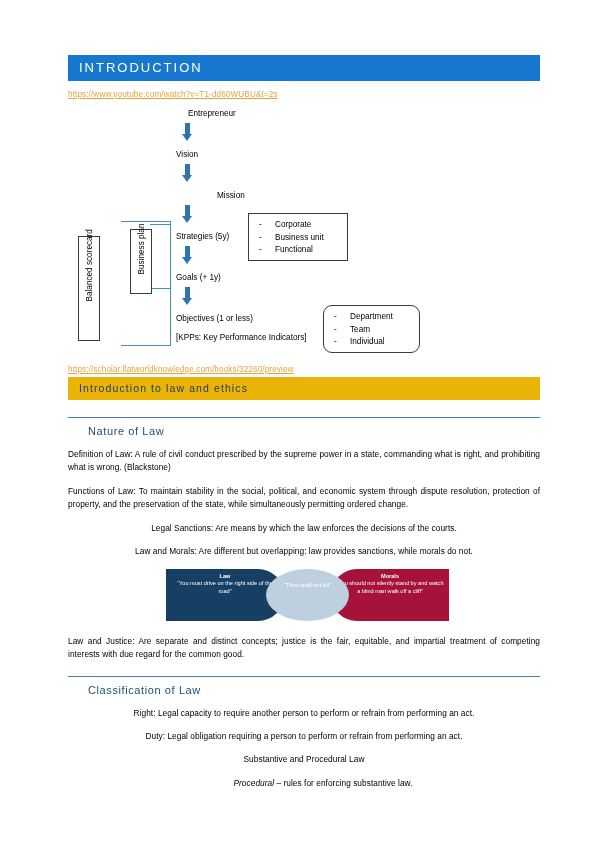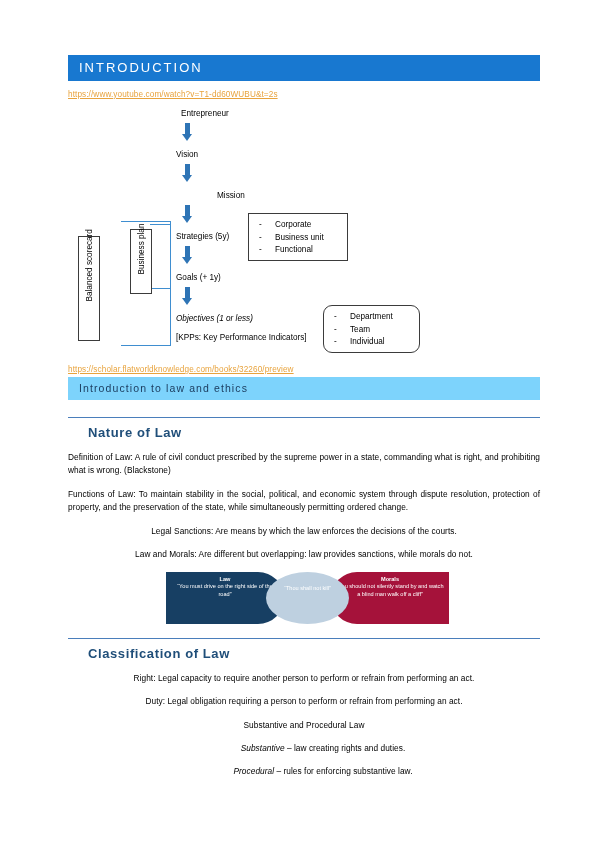--- a/index.html
+++ b/index.html
@@ -43,41 +43,41 @@
     text-decoration:underline;
     display:block;
     letter-spacing:0.1px;
     white-space:nowrap;
   }
   .link-top{margin-bottom:10px;}
   .link-bottom{margin-top:6px;margin-bottom:3px;}
 
   
   .band{
-    background:#7dd3fc;
+    background:#eab308;
     color:#1a3a5c;
     height:23px;
     line-height:23px;
     padding-left:11px;
     font-size:10.5px;
     letter-spacing:1.1px;
     box-sizing:border-box;
     margin-bottom:17px;
   }
 
   
   .sec{margin-top:4px;}
   .sec-rule{
     border-top:1.3px solid #4a7ebb;
     margin-bottom:7px;
   }
   .sec-title{
     color:#1f4e79;
-    font-weight:bold;
-    font-size:13px;
+    font-weight:normal;
+    font-size:11px;
     letter-spacing:0.6px;
     margin-bottom:11px;
     padding-left:20px;
   }
 
   
   p.body{
     font-size:8.3px;
     line-height:1.62;
     margin:0 0 10px 0;
@@ -202,26 +202,26 @@
 
 <div class="page">
   <div class="content">
 
     <div class="title-bar">INTRODUCTION</div>
 
     <a class="link link-top" href="#">https://www.youtube.com/watch?v=T1-dd60WUBU&amp;t=2s</a>
 
     <div class="flow">
 
-      <div class="node" style="left:113px;top:0px;text-align:right;">Entrepreneur</div>
+      <div class="node" style="left:120px;top:0px;text-align:right;">Entrepreneur</div>
       <div class="node" style="left:108px;top:41px;">Vision</div>
       <div class="node" style="left:108px;top:82px;padding-left:41px;">Mission</div>
       <div class="node" style="left:108px;top:123px;">Strategies (5y)</div>
       <div class="node" style="left:108px;top:164px;">Goals (+ 1y)</div>
-      <div class="node" style="left:108px;top:205px;font-style:italic;">Objectives (1 or less)</div>
+      <div class="node" style="left:108px;top:205px;">Objectives (1 or less)</div>
       <div class="node" style="left:108px;top:224px;">[KPPs: Key Performance Indicators]</div>
 
       <div class="arrow" style="left:114px;top:14px;">
         <div class="shaft"></div>
           <div class="head"></div>
       </div>
       <div class="arrow" style="left:114px;top:55px;">
         <div class="shaft"></div>
           <div class="head"></div>
       </div>
@@ -293,32 +293,30 @@
         </div>
         <div class="lobe right">
           <span class="ttl">Morals</span>
           <span class="txt">“You should not silently stand by and watch a blind man walk off a cliff”</span>
         </div>
         <div class="lobe mid">
           <span class="txt">“Thou shall not kill”</span>
         </div>
       </div>
 
+      <p class="body">Law and Justice: Are separate and distinct concepts; justice is the fair, equitable, and impartial treatment of competing interests with due regard for the common good.</p>
     </div>
 
     <div class="sec" style="margin-top:14px;">
       <div class="sec-rule"></div>
       <div class="sec-title">Classification of Law</div>
 
       <p class="body nojust">Right: Legal capacity to require another person to perform or refrain from performing an act.</p>
       <p class="body nojust">Duty: Legal obligation requiring a person to perform or refrain from performing an act.</p>
       <p class="body nojust">Substantive and Procedural Law</p>
 
-      <p class="body nojust indent">
-        <span class="ital">Substantive</span><span> – law creating rights and duties.</span>
-      </p>
       <p class="body nojust indent">
         <span class="ital">Procedural</span><span> – rules for enforcing substantive law.</span>
       </p>
     </div>
 
   </div>
 </div>
 
 </body></html>

